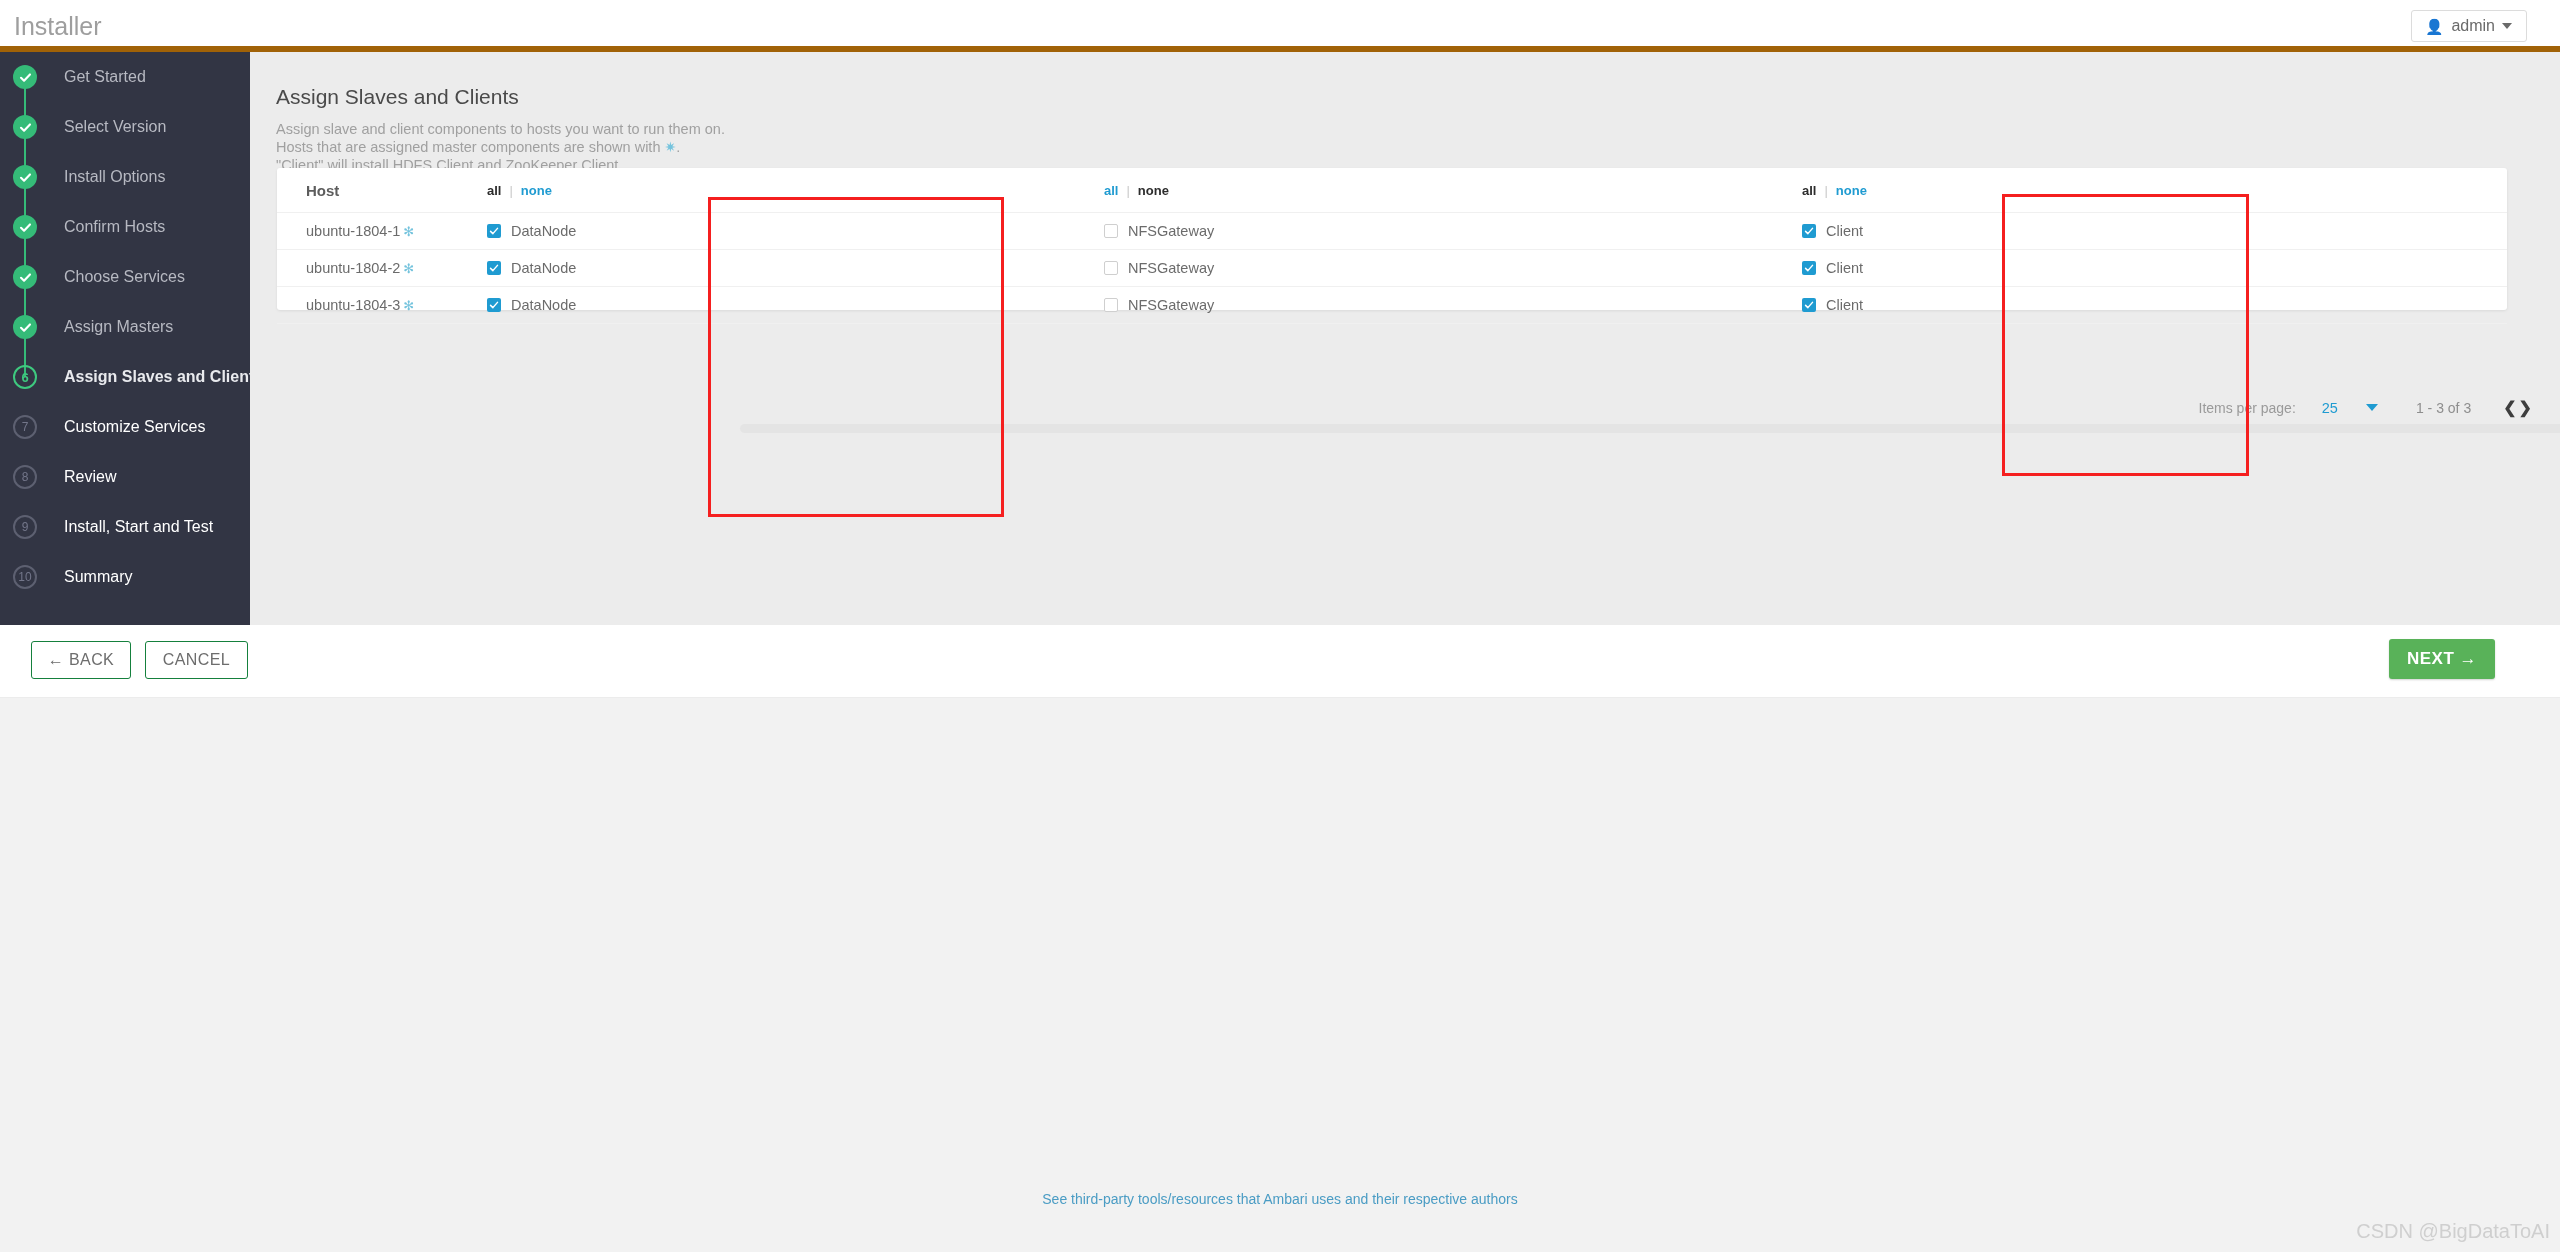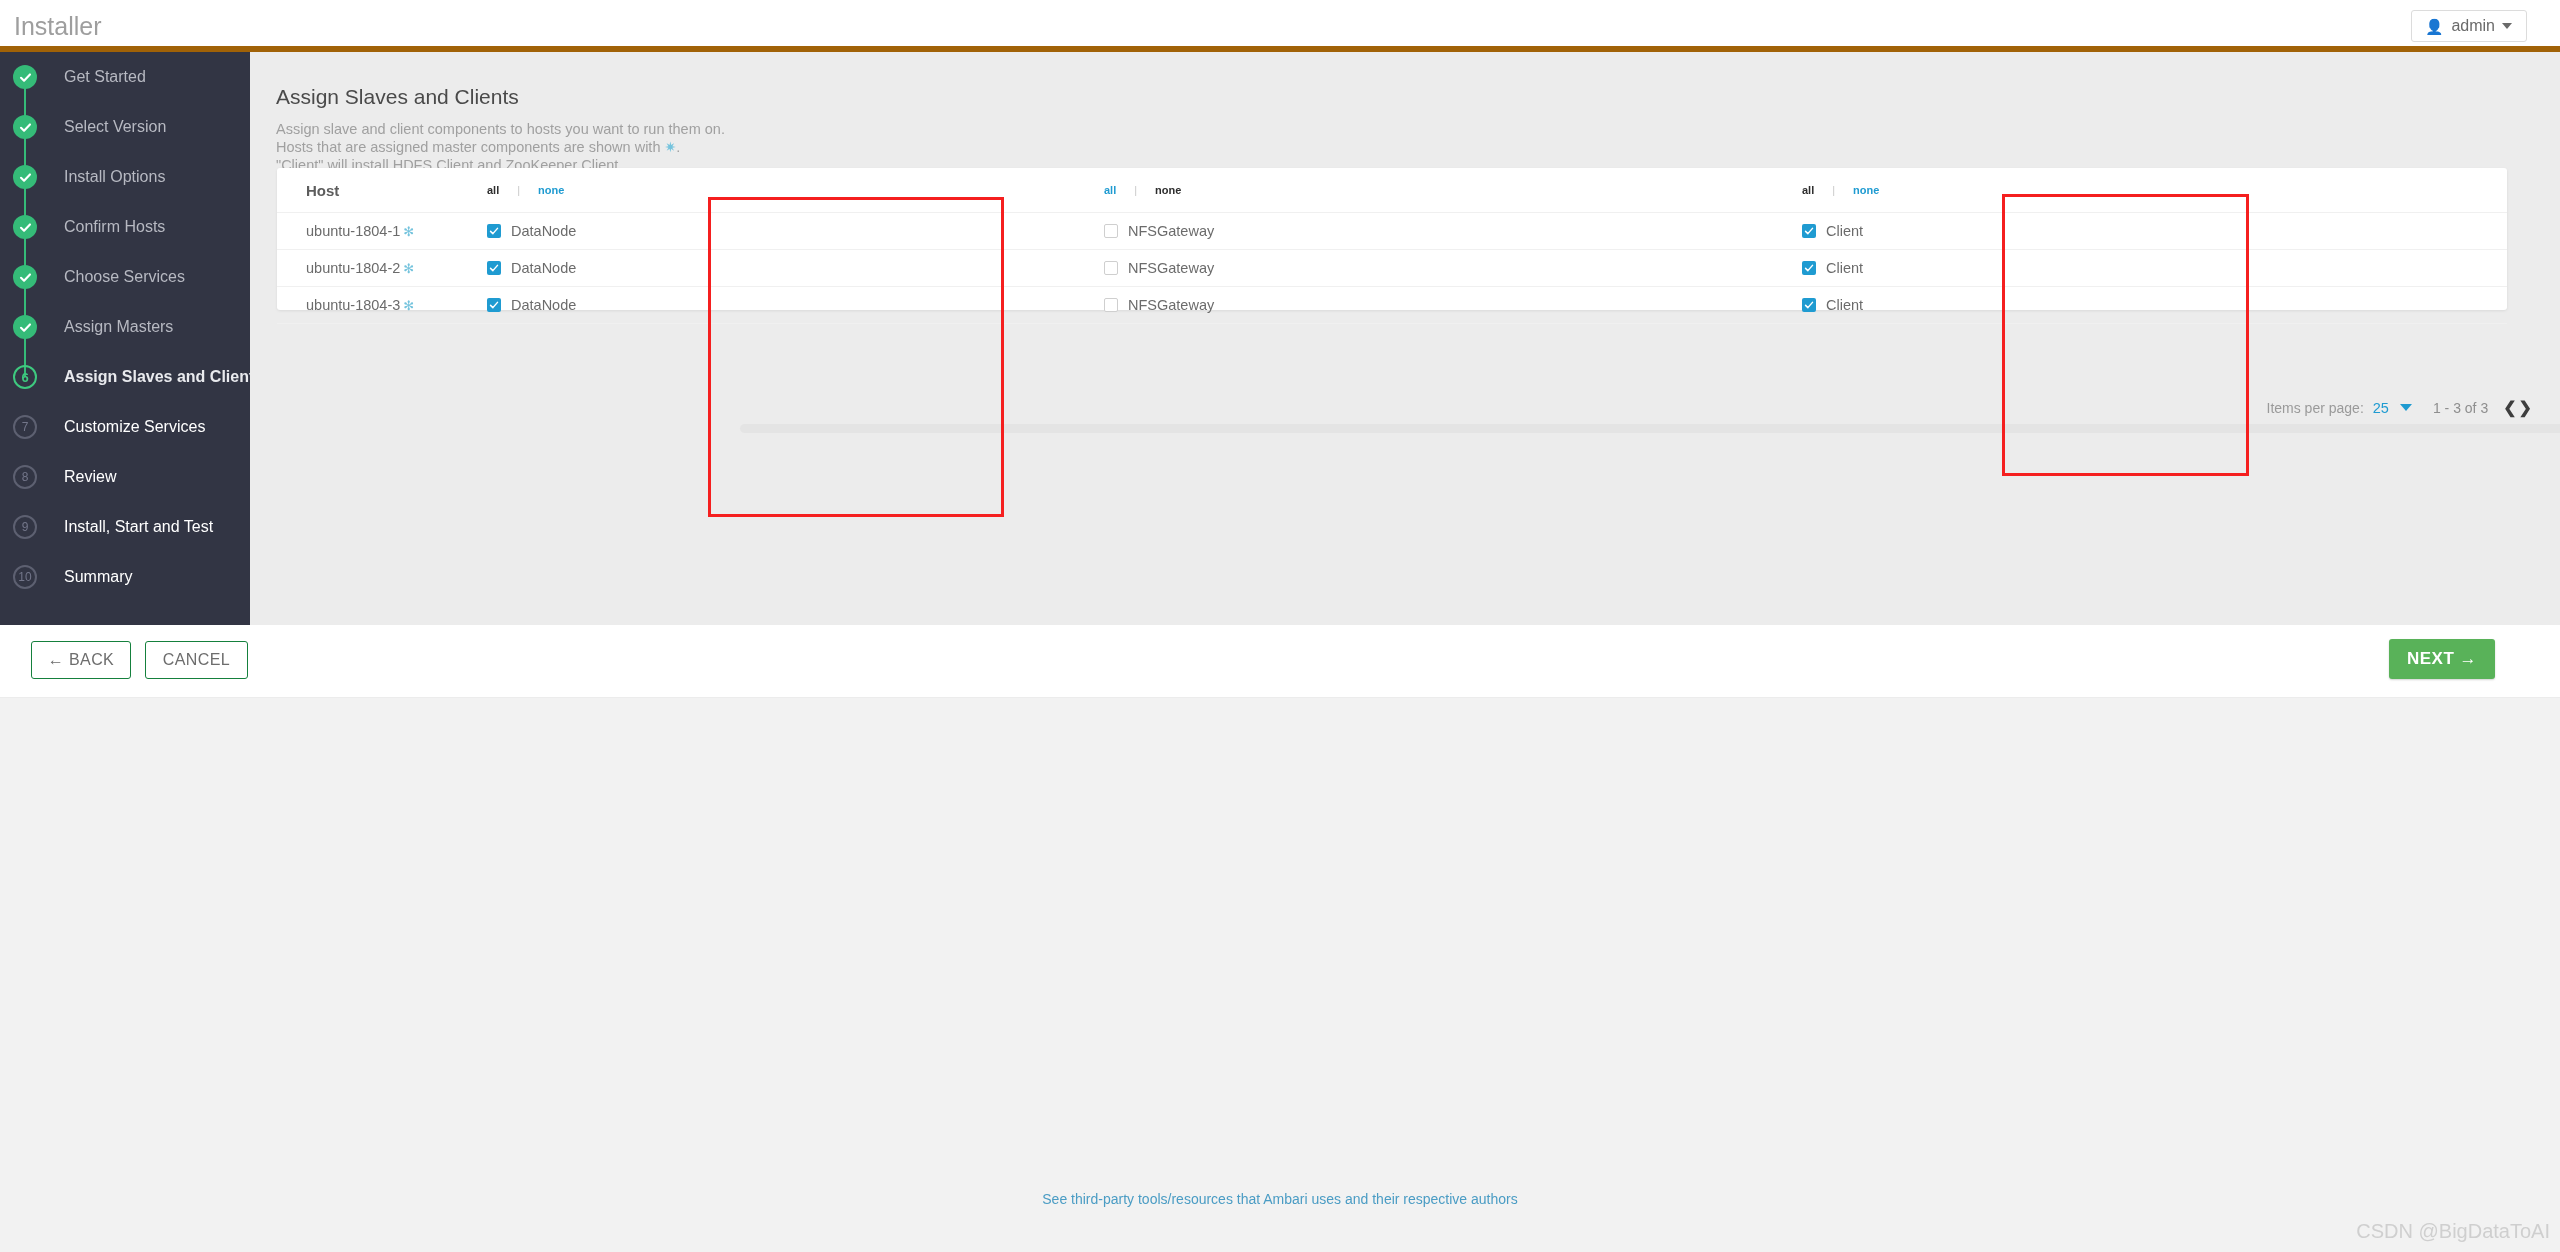--- a/index.html
+++ b/index.html
@@ -117,21 +117,21 @@
   .tr.r1 { top: 81px; }
   .tr.r2 { top: 118px; }
 
   .cell { position: absolute; top: 0; height: 100%; display: flex; align-items: center; }
   .c-host { left: 29px; }
   .c-a    { left: 210px; }
   .c-b    { left: 827px; }
   .c-c    { left: 1525px; }
 
   .th-label { font-size: 15px; color: #5d5d5d; font-weight: 700; }
-  .allnone { display: flex; align-items: center; gap: 18px; font-size: 11px; }
+  .allnone { display: flex; align-items: center; gap: 8px; font-size: 13px; }
   .an-on  { color: #2d2d2d; font-weight: 700; }
   .an-link{ color: #1f9bd1; font-weight: 700; cursor: pointer; }
   .an-sep { color: #c9c9c9; font-weight: 400; }
 
   .host-name { font-size: 14.5px; color: #6b6b6b; }
   .host-star { color: #74c3dd; font-size: 13px; margin-left: 3px; }
 
   .chk-wrap { display: flex; align-items: center; gap: 10px; }
   .chk {
     width: 14px; height: 14px; border-radius: 2px; flex: 0 0 auto;
@@ -143,21 +143,21 @@
   .chk-label { font-size: 14.5px; color: #6b6b6b; white-space: nowrap; }
 
   
   .body-rule {
     position: absolute; left: 0; top: 155px; width: 100%; height: 1px; background: #f0f0f0;
   }
 
   
   .pager {
     position: absolute; right: 28px; top: 346px;
-    display: flex; align-items: center; gap: 9px;
+    display: flex; align-items: center; gap: 26px;
     font-size: 14px; color: #9a9a9a;
   }
   .pager .ipp-val { color: #1f9bd1; font-weight: 400; font-size: 14.5px; }
   .pager-caret {
     width: 0; height: 0; border-left: 6px solid transparent;
     border-right: 6px solid transparent; border-top: 7px solid #1f9bd1;
     margin: 0 6px 0 2px;
   }
   .pager-range { color: #8e8e8e; margin-left: 6px; }
   .pager-arrows { display: flex; gap: 2px; margin-left: 6px; color: #3d3d3d; font-size: 16px; font-weight: 700; }

